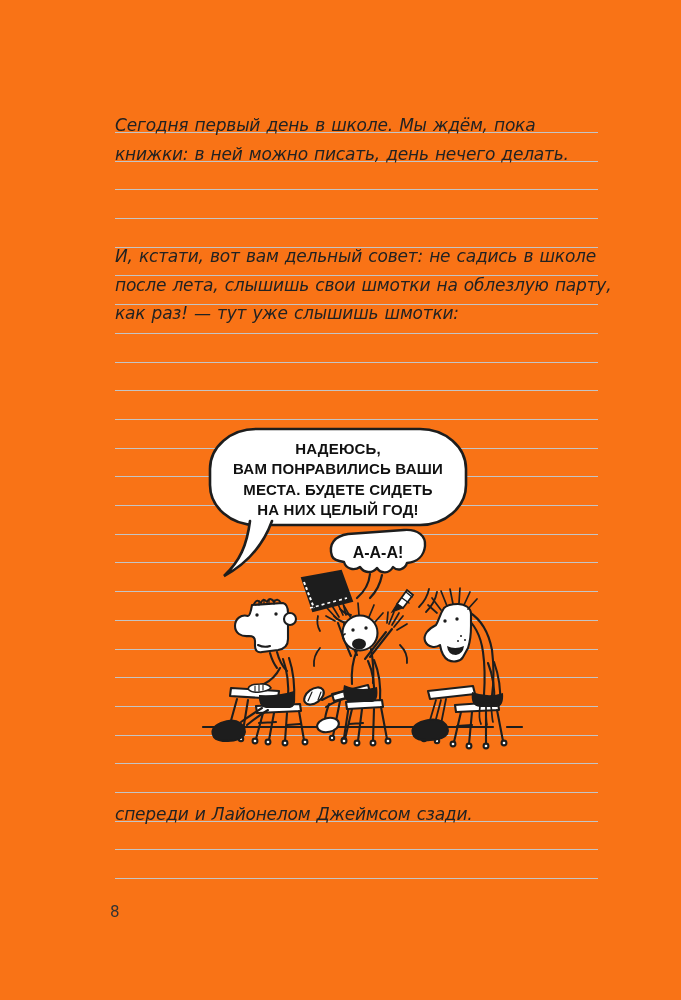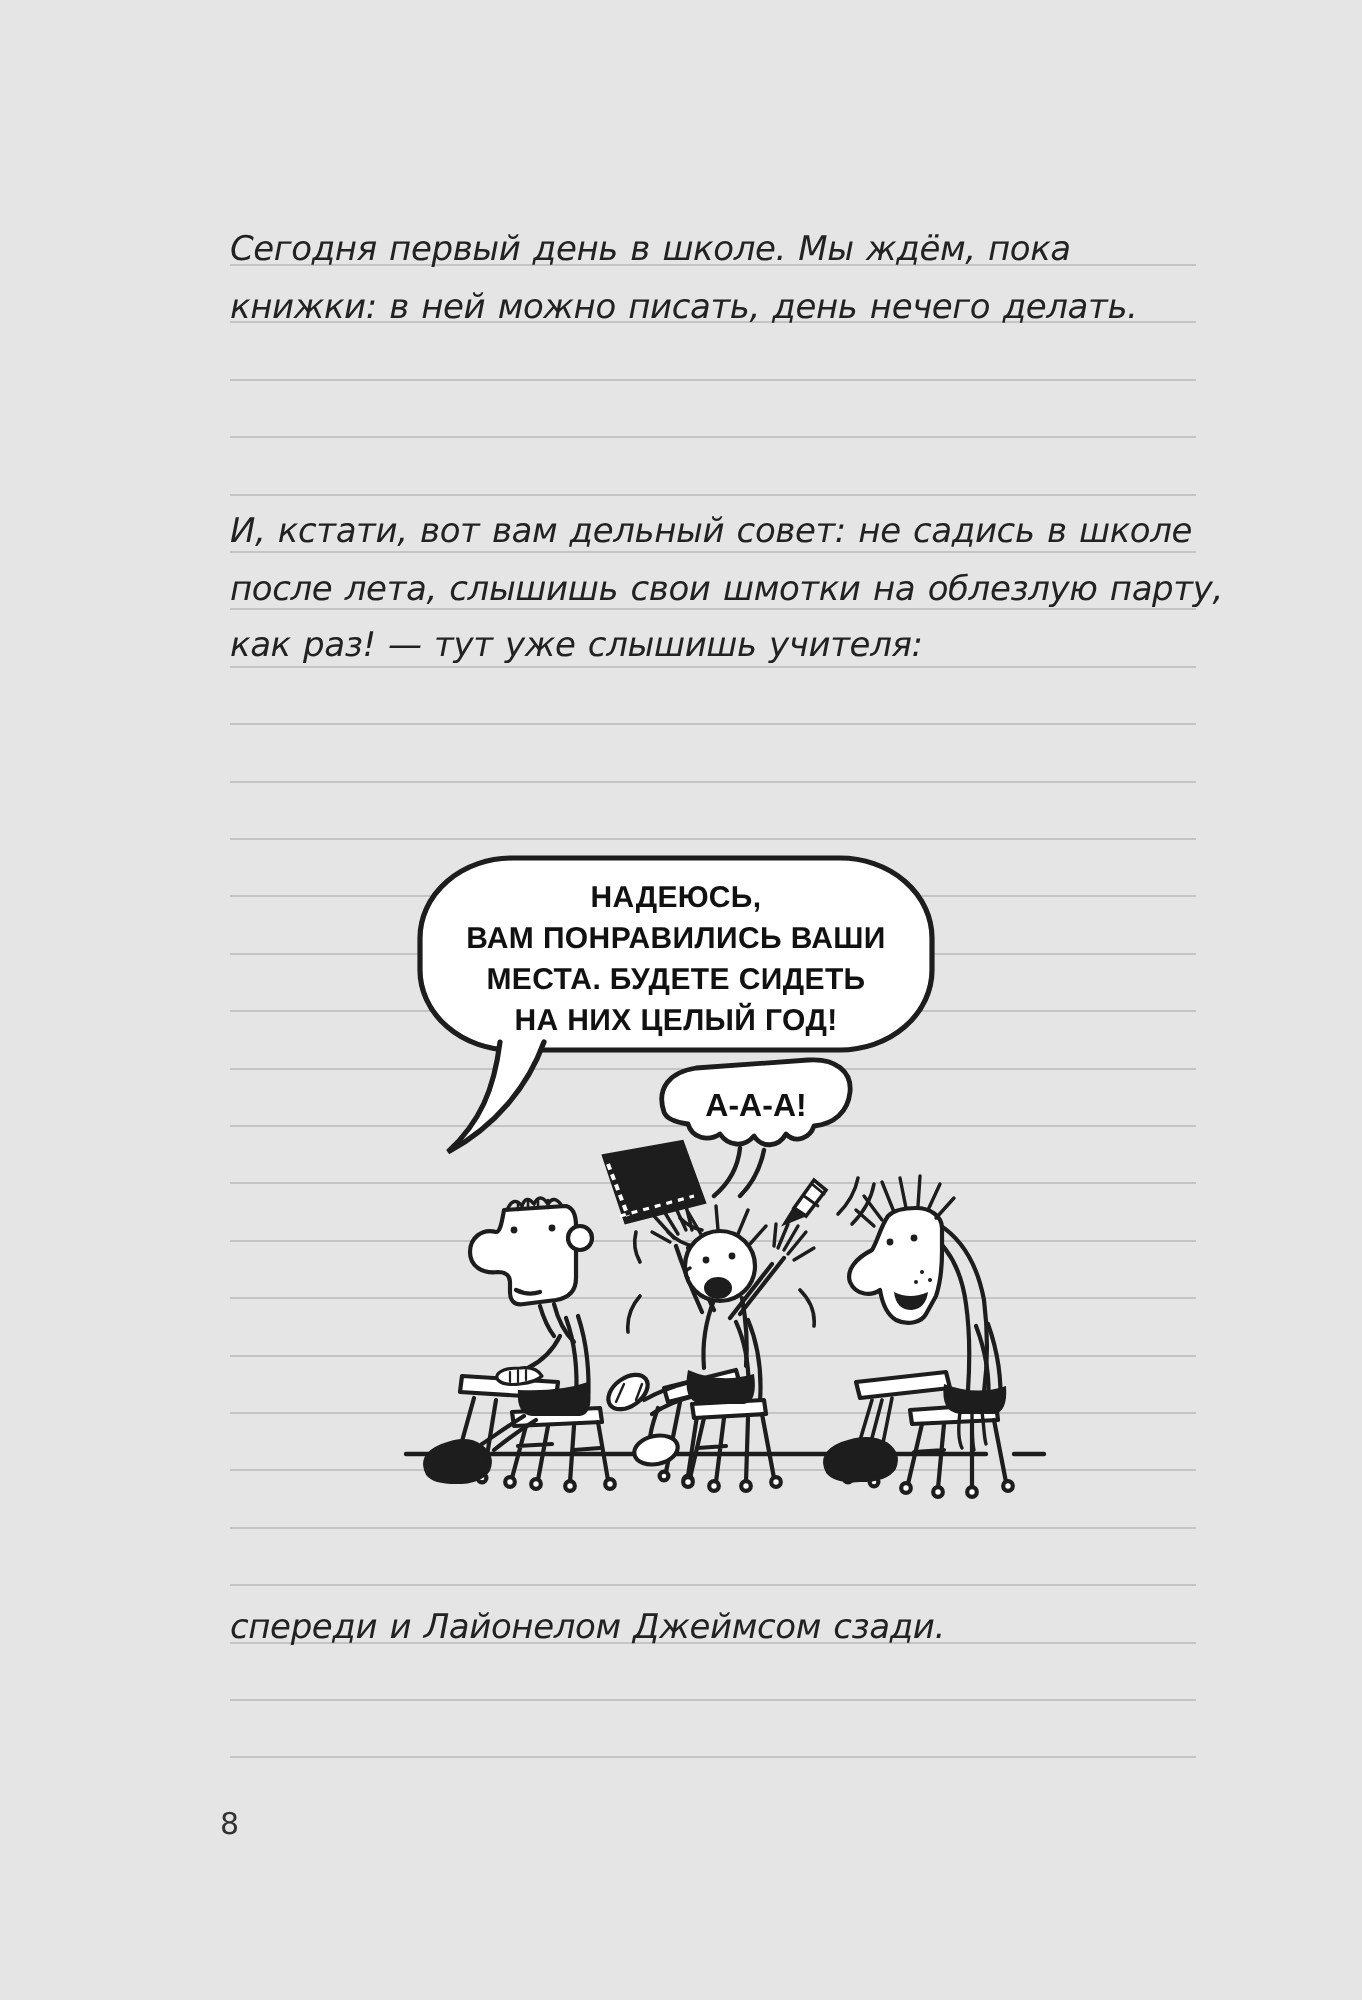--- a/index.html
+++ b/index.html
@@ -1,24 +1,24 @@
 <!DOCTYPE html>
 <html><head>
 <meta charset="utf-8">
 <style>
   html,body{margin:0;padding:0;background:#fff;}
-  .page{position:relative;width:681px;height:1000px;background:#e5e5e5;overflow:hidden;
+  .page{position:relative;width:681px;height:1000px;background:#f97316;overflow:hidden;
         font-family:"DejaVu Sans",sans-serif;}
   .rules{position:absolute;left:115px;top:132px;width:483px;height:748px;
          background-image:repeating-linear-gradient(to bottom,#c4c4c4 0,#c4c4c4 1px,transparent 1px,transparent 28.7px);}
   .para{position:absolute;left:115px;width:500px;color:#222;
         font-style:italic;font-size:17px;letter-spacing:-0.2px;word-spacing:1px;}
   .tline{height:28.7px;line-height:28.7px;white-space:nowrap;}
   .p1{top:111px;}
-  .p2{top:252px;}
+  .p2{top:242px;}
   .p3{top:800px;}
   .pagenum{position:absolute;left:110px;top:903px;color:#333;font-size:15px;}
   svg.cartoon{position:absolute;left:195px;top:420px;width:335px;height:335px;}
   .bubtext{font-family:"Liberation Sans",sans-serif;font-weight:bold;font-size:15px;
            letter-spacing:0.2px;fill:#111;}
   .screamtext{font-family:"Liberation Sans",sans-serif;font-weight:bold;font-size:16px;fill:#111;}
 </style>
 </head>
 <body>
 
@@ -27,21 +27,21 @@
   <div class="rules"></div>
 
   <div class="para p1">
     <div class="tline">Сегодня первый день в школе. Мы ждём, пока</div>
     <div class="tline">книжки: в ней можно писать, день нечего делать.</div>
   </div>
 
   <div class="para p2">
     <div class="tline">И, кстати, вот вам дельный совет: не садись в школе</div>
     <div class="tline">после лета, слышишь свои шмотки на облезлую парту,</div>
-    <div class="tline">как раз! — тут уже слышишь учителя:</div>
+    <div class="tline">как раз! — тут уже слышишь шмотки:</div>
   </div>
 
   <svg class="cartoon" viewBox="195 420 335 335" xmlns="http://www.w3.org/2000/svg">
 
     <g stroke="#1d1d1d" stroke-width="2.2" stroke-linecap="round">
       <path d="M203,727 h12 M238,727 h255 M507,727 h15" fill="none"></path>
     </g>
 
     <g>
       <rect x="210" y="429" width="256" height="96" rx="46" ry="40" fill="#fff" stroke="#1d1d1d" stroke-width="2.6"></rect>

